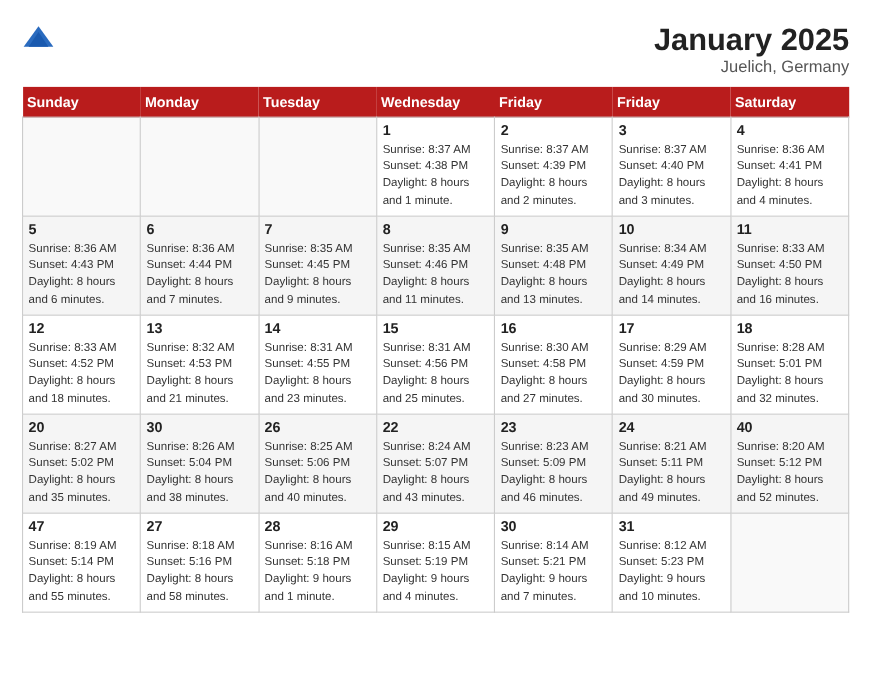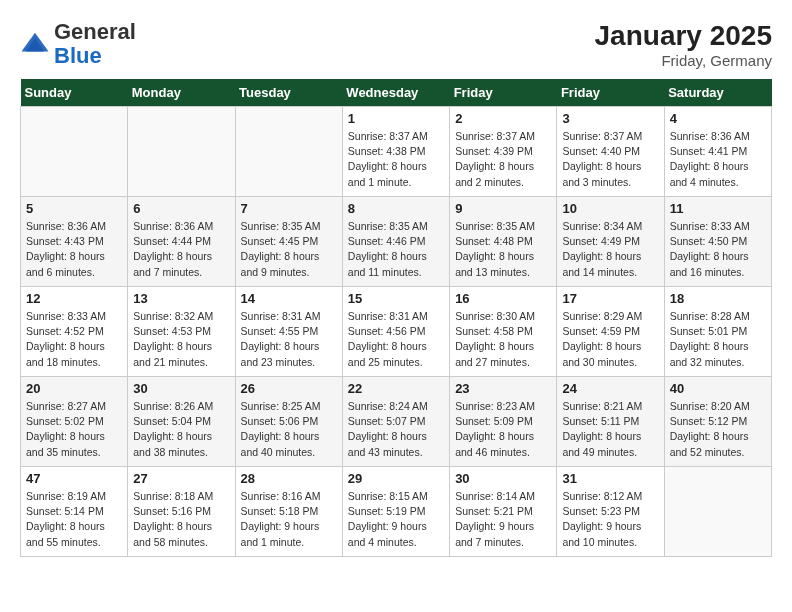--- a/index.html
+++ b/index.html
@@ -41,21 +41,21 @@
     .subtitle {
       font-size: 15px;
       color: #555;
     }
     .calendar {
       width: 100%;
       border-collapse: collapse;
       font-size: 11px;
     }
     .calendar th {
-      background-color: #14532d;
+      background-color: #b91c1c;
       color: #fff;
       padding: 6px 4px;
       text-align: left;
       font-size: 13px;
       font-weight: bold;
     }
     .calendar td {
       vertical-align: top;
       border: 1px solid #ccc;
       padding: 4px 5px;
@@ -85,28 +85,24 @@
   </style>
 </head>
 <body>
 
 <div class="header">
   <div class="logo">
     <svg class="logo-icon" viewBox="0 0 40 40">
       <polygon points="20,5 38,30 2,30" fill="#2a6bbf"></polygon>
       <polygon points="20,12 32,30 8,30" fill="#1a5aaf"></polygon>
     </svg>
-    <div class="logo-text">
-      <span class="logo-general">General</span><br>
-      <span class="logo-blue">Blue</span>
-    </div>
   </div>
   <div class="title-block">
     <div class="month-title">January 2025</div>
-    <div class="subtitle">Friday, Germany</div>
+    <div class="subtitle">Juelich, Germany</div>
   </div>
 </div>
 
 <table class="calendar">
   <thead>
     <tr>
 
     <th>Sunday</th>
         <th>Monday</th>
         <th>Tuesday</th>

